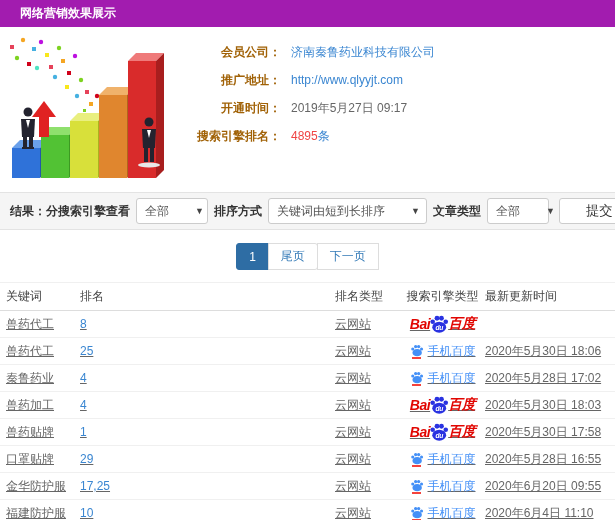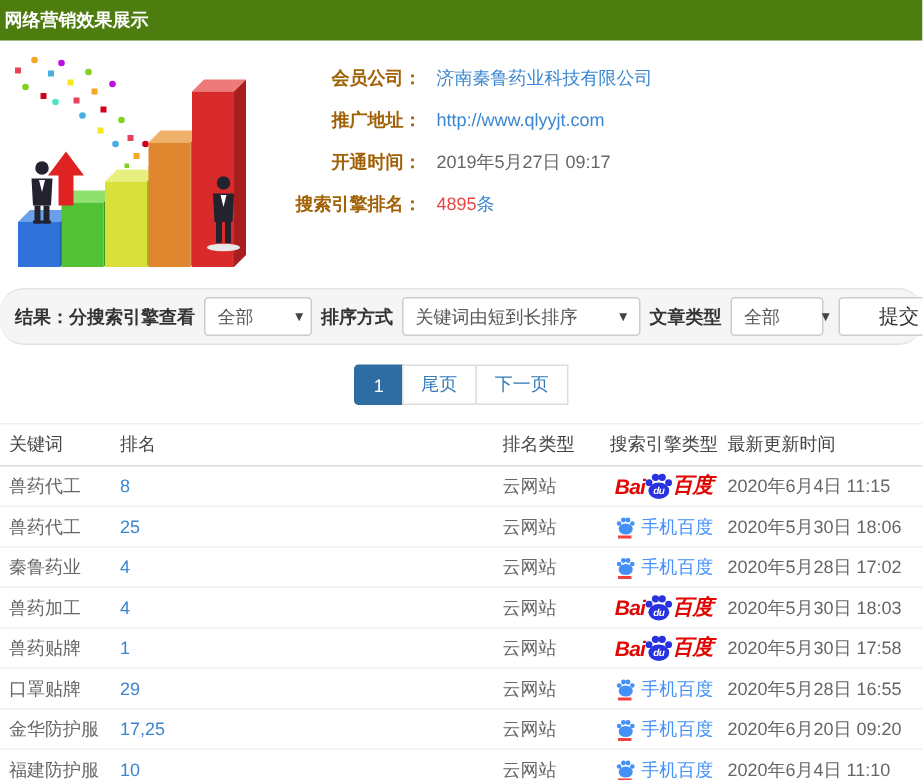--- a/index.html
+++ b/index.html
@@ -1,35 +1,35 @@
 <!DOCTYPE html>
 <html><head>
 <meta charset="utf-8">
 <style>
   * { box-sizing: border-box; margin: 0; padding: 0; }
   html,body { width: 615px; height: 520px; overflow: hidden; background: #fff;
     font-family: "Liberation Sans", sans-serif; font-size: 12px; color: #666; }
 
   
-  .header { height: 27px; background: #4d7c0f; display: flex; align-items: center;
-    padding-left: 3px; color: #fff; font-weight: bold; }
+  .header { height: 27px; background: #a21caf; display: flex; align-items: center;
+    padding-left: 20px; color: #fff; font-weight: bold; }
 
   
   .info { display: flex; height: 165px; padding: 6px 0 0 2px; }
   .illus { width: 175px; height: 152px; flex: none; }
   .info-rows { padding-top: 10px; }
   .info-row { display: flex; align-items: center; margin-bottom: 10px; height: 18px; }
   .info-label { width: 104px; text-align: right; font-weight: bold; color: #a16207; flex: none; }
   .info-value { margin-left: 10px; color: #666; }
   a.link { color: #3a86d1; text-decoration: none; cursor: pointer; }
   .red { color: #ef4444; }
 
   
   .filterbar { height: 38px; background: #f5f5f5; border-top: 1px solid #e3e3e3;
-    border-bottom: 1px solid #e3e3e3; display: flex; align-items: center; padding: 0 10px; border-radius: 16px; }
+    border-bottom: 1px solid #e3e3e3; display: flex; align-items: center; padding: 0 10px; }
   .flabel { font-weight: bold; color: #333; white-space: nowrap; }
   .spacer { flex: 1; }
   .select { height: 26px; background: #fff; border: 1px solid #ccc; border-radius: 3px;
     display: flex; align-items: center; justify-content: space-between;
     padding: 0 6px 0 8px; margin: 0 6px; cursor: pointer; color: #555; white-space: nowrap; gap: 16px; }
   .caret { font-size: 9px; color: #444; margin-left: 10px; }
   .submit { height: 26px; padding: 0 26px; background: #fff; border: 1px solid #ccc;
     border-radius: 3px; color: #333; margin-left: 4px; cursor: pointer; white-space: nowrap; }
 
   
@@ -37,21 +37,21 @@
   .page { height: 27px; display: flex; align-items: center; padding: 0 12px;
     border: 1px solid #ddd; background: #fff; color: #337ab7; margin-left: -1px; cursor: pointer; }
   .page.active { background: #2e6da4; border-color: #2e6da4; color: #fff;
     border-radius: 3px 0 0 3px; margin-left: 0; }
   .page.last { border-radius: 0 3px 3px 0; }
 
   
   .thead, .trow { display: flex; align-items: center; }
   .thead { height: 29px; border-top: 1px solid #f0f0f0; border-bottom: 1px solid #ddd;
     font-weight: normal; color: #444; }
-  .trow { height: 27px; border-bottom: 1px solid #f0f0f0; }
+  .trow { height: 27px; border-bottom: 1px solid #f0f0f0; text-decoration: underline; }
   .c1 { width: 80px; padding-left: 6px; flex: none; }
   .c2 { width: 255px; flex: none; }
   .c3 { width: 65px; flex: none; }
   .c4 { width: 85px; flex: none; display: flex; justify-content: center; align-items: center; }
   .c5 { flex: 1; }
 
   
   .bd { display: inline-flex; align-items: center; font-weight: bold; font-style: italic;
     color: #e10602; font-size: 14px; letter-spacing: -0.5px; }
   .paw-l { width: 20px; height: 20px; fill: #2932e1; margin: 0 -1px; }
@@ -207,21 +207,20 @@
               <circle cx="5" cy="10" r="3.1"></circle>
               <circle cx="10.8" cy="5.2" r="3.3"></circle>
               <circle cx="16.8" cy="5.2" r="3.3"></circle>
               <circle cx="22.6" cy="10" r="3.1"></circle>
               <ellipse cx="13.8" cy="17.3" rx="9.4" ry="7.4"></ellipse>
               <text x="13.8" y="20.5" text-anchor="middle" font-size="9" font-style="italic" font-weight="bold" fill="#fff">du</text>
             </svg>
             <span>百度</span>
           </span>
         </div>
-        <div class="c5">2020年6月4日 11:15</div>
       </div>
       <div class="trow">
         <div class="c1">兽药代工</div>
         <div class="c2"><a class="link">25</a></div>
         <div class="c3">云网站</div>
         <div class="c4">
           <span class="mb">
             <span class="paw-wrap">
               <svg class="paw-s" viewBox="0 0 27 26">
                 <circle cx="5" cy="10" r="3.1"></circle>
@@ -331,21 +330,21 @@
                 <circle cx="10.8" cy="5.2" r="3.3"></circle>
                 <circle cx="16.8" cy="5.2" r="3.3"></circle>
                 <circle cx="22.6" cy="10" r="3.1"></circle>
                 <ellipse cx="13.8" cy="17.3" rx="9.4" ry="7.4"></ellipse>
               </svg>
               <span class="mb-bar"></span>
             </span>
             <span class="mb-txt">手机百度</span>
           </span>
         </div>
-        <div class="c5">2020年6月20日 09:20</div>
+        <div class="c5">2020年6月20日 09:55</div>
       </div>
       <div class="trow">
         <div class="c1">福建防护服</div>
         <div class="c2"><a class="link">10</a></div>
         <div class="c3">云网站</div>
         <div class="c4">
           <span class="mb">
             <span class="paw-wrap">
               <svg class="paw-s" viewBox="0 0 27 26">
                 <circle cx="5" cy="10" r="3.1"></circle>

